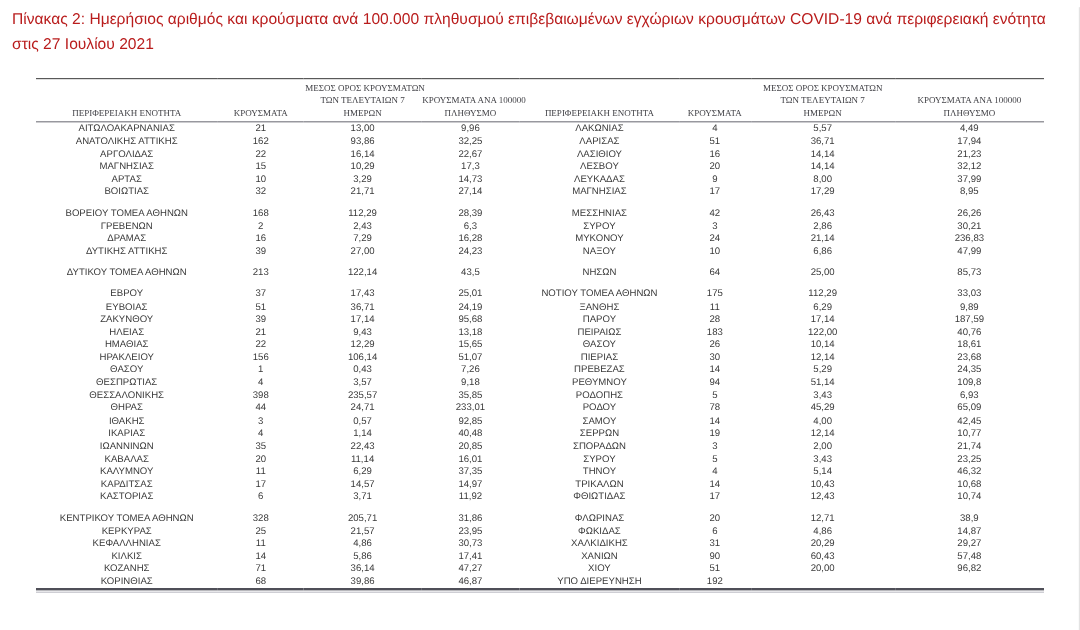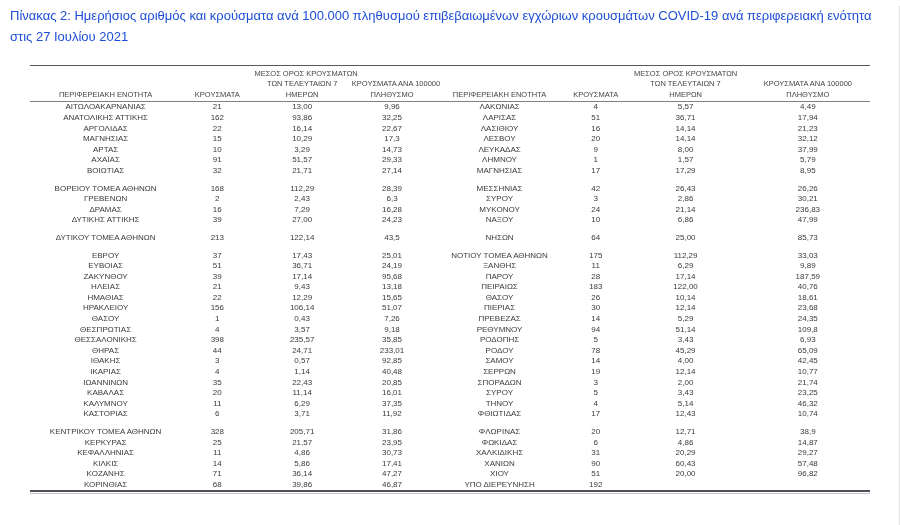--- a/index.html
+++ b/index.html
@@ -12,21 +12,21 @@
   .page {
     width: 900px; height: 525px;
     box-sizing: border-box;
     border-right: 1px solid #e3e3e3;
     border-bottom: 1px solid #e3e3e3;
   }
   .title {
     margin: 6px 18px 0 10px;
     font-size: 13px;
     line-height: 1.6;
-    color: #1d4ed8;
+    color: #b91c1c;
   }
   .table-wrap {
     margin: 17px 30px 0 30px;
     width: 840px;
   }
   table.covid {
     width: 100%;
     border-collapse: collapse;
     table-layout: fixed;
     border-top: 1px solid #595959;
@@ -36,21 +36,21 @@
   table.covid th {
     font-weight: normal;
     font-size: 7.5px;
     line-height: 10.5px;
     color: #444449;
     text-align: center;
     vertical-align: bottom;
     padding: 3px 1px 1px 1px;
     border-bottom: 1px solid #7f7f87;
   }
-  table.covid th span { display: block; white-space: nowrap; }
+  table.covid th span { display: block; white-space: nowrap; font-family: Liberation Serif, serif; }
   table.covid td {
     font-size: 8px;
     line-height: 10px;
     height: 10.6px;
     padding: 0 2px;
     text-align: center;
     vertical-align: middle;
     white-space: nowrap;
     overflow: visible;
   }
@@ -162,30 +162,20 @@
             <td>ΑΡΤΑΣ</td>
             <td>10</td>
             <td>3,29</td>
             <td>14,73</td>
             <td>ΛΕΥΚΑΔΑΣ</td>
             <td>9</td>
             <td>8,00</td>
             <td>37,99</td>
           </tr>
           <tr>
-            <td>ΑΧΑΪΑΣ</td>
-            <td>91</td>
-            <td>51,57</td>
-            <td>29,33</td>
-            <td>ΛΗΜΝΟΥ</td>
-            <td>1</td>
-            <td>1,57</td>
-            <td>5,79</td>
-          </tr>
-          <tr>
             <td>ΒΟΙΩΤΙΑΣ</td>
             <td>32</td>
             <td>21,71</td>
             <td>27,14</td>
             <td>ΜΑΓΝΗΣΙΑΣ</td>
             <td>17</td>
             <td>17,29</td>
             <td>8,95</td>
           </tr>
           <tr class="spacer">
@@ -391,20 +381,30 @@
             <td>ΚΑΛΥΜΝΟΥ</td>
             <td>11</td>
             <td>6,29</td>
             <td>37,35</td>
             <td>ΤΗΝΟΥ</td>
             <td>4</td>
             <td>5,14</td>
             <td>46,32</td>
           </tr>
           <tr>
+            <td>ΚΑΡΔΙΤΣΑΣ</td>
+            <td>17</td>
+            <td>14,57</td>
+            <td>14,97</td>
+            <td>ΤΡΙΚΑΛΩΝ</td>
+            <td>14</td>
+            <td>10,43</td>
+            <td>10,68</td>
+          </tr>
+          <tr>
             <td>ΚΑΣΤΟΡΙΑΣ</td>
             <td>6</td>
             <td>3,71</td>
             <td>11,92</td>
             <td>ΦΘΙΩΤΙΔΑΣ</td>
             <td>17</td>
             <td>12,43</td>
             <td>10,74</td>
           </tr>
           <tr class="spacer">

